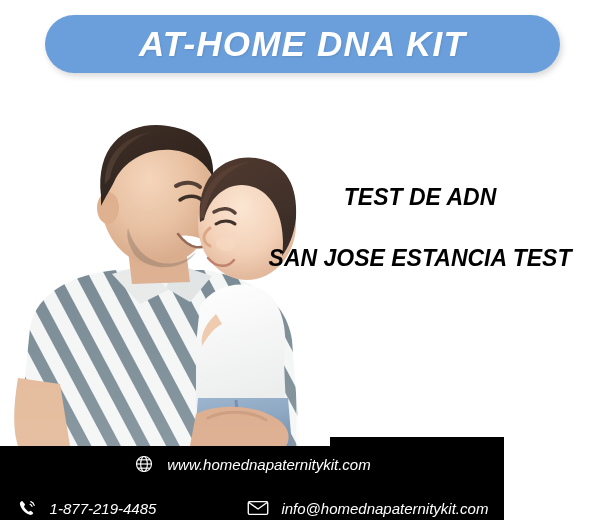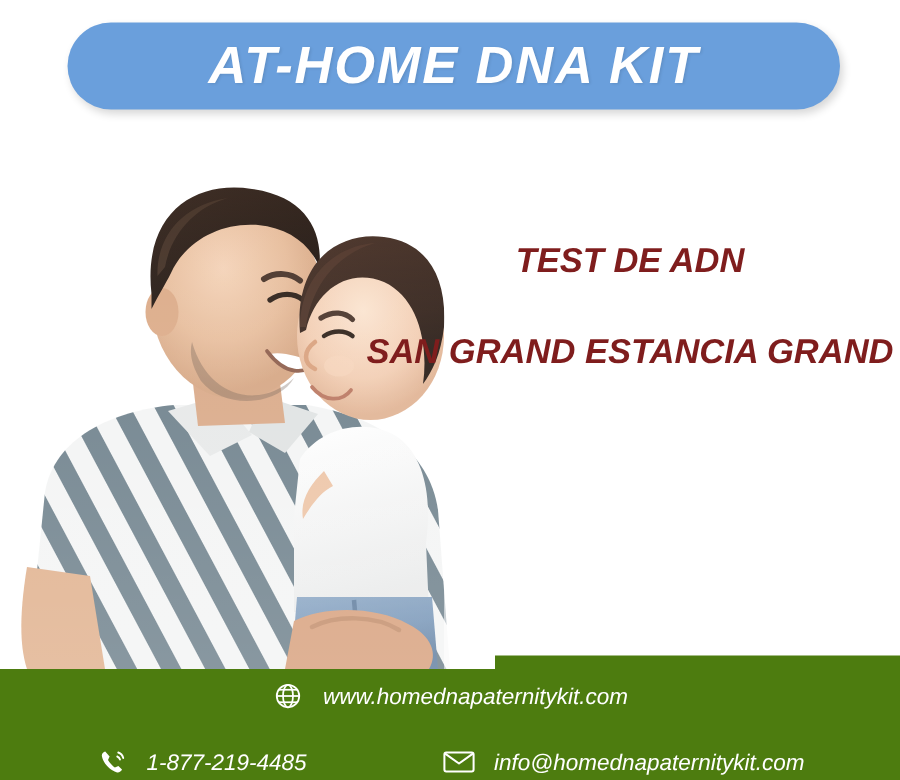--- a/index.html
+++ b/index.html
@@ -58,36 +58,37 @@
   
   .info-column {
     position: absolute;
     left: 240px;
     top: 160px;
     width: 360px;
     z-index: 30;
     text-align: center;
   }
   .info-line {
-    color: #7f1d1d;
+    color: #000000;
     font-weight: bold;
     white-space: nowrap;
+    margin-top: 24px;
   }
   .line-1 { font-size: 23px; margin-bottom: 34px; }
   .line-2 { font-size: 23px; margin-bottom: 34px; }
   .line-3 { font-size: 23px; }
 
   
   .footer {
     position: absolute;
     left: 0;
     bottom: 0;
-    width: 600px;
+    width: 504px;
     height: 83px;
-    background: #4d7c0f;
+    background: #000000;
     z-index: 10;
   }
   .footer-row {
     position: absolute;
     display: flex;
     align-items: center;
     color: #ffffff;
   }
   .footer-row-top {
     left: 0; right: 0; top: 16px;
@@ -226,21 +227,21 @@
 
       <path d="M18 300 C12 336 14 356 18 368 L70 368 L60 306 Z" fill="#e0b08c"></path>
 
       <rect x="0" y="0" width="330" height="368" fill="url(#fadeBottom)" opacity="0.35"></rect>
       <rect x="296" y="0" width="34" height="368" fill="#ffffff" opacity="0.55"></rect>
     </svg>
   </div>
 
   <div class="info-column">
     <div class="info-line line-1">TEST DE ADN</div>
-    <div class="info-line line-3">SAN GRAND ESTANCIA GRAND</div>
+    <div class="info-line line-3">SAN JOSE ESTANCIA TEST</div>
   </div>
 
   <div class="footer">
 
     <div class="footer-row footer-row-top">
       <div class="footer-item">
         <span class="footer-icon">
           <svg width="20" height="20" viewBox="0 0 24 24" fill="none" stroke="#ffffff" stroke-width="1.4">
             <circle cx="12" cy="12" r="9"></circle>
             <ellipse cx="12" cy="12" rx="4" ry="9"></ellipse>

